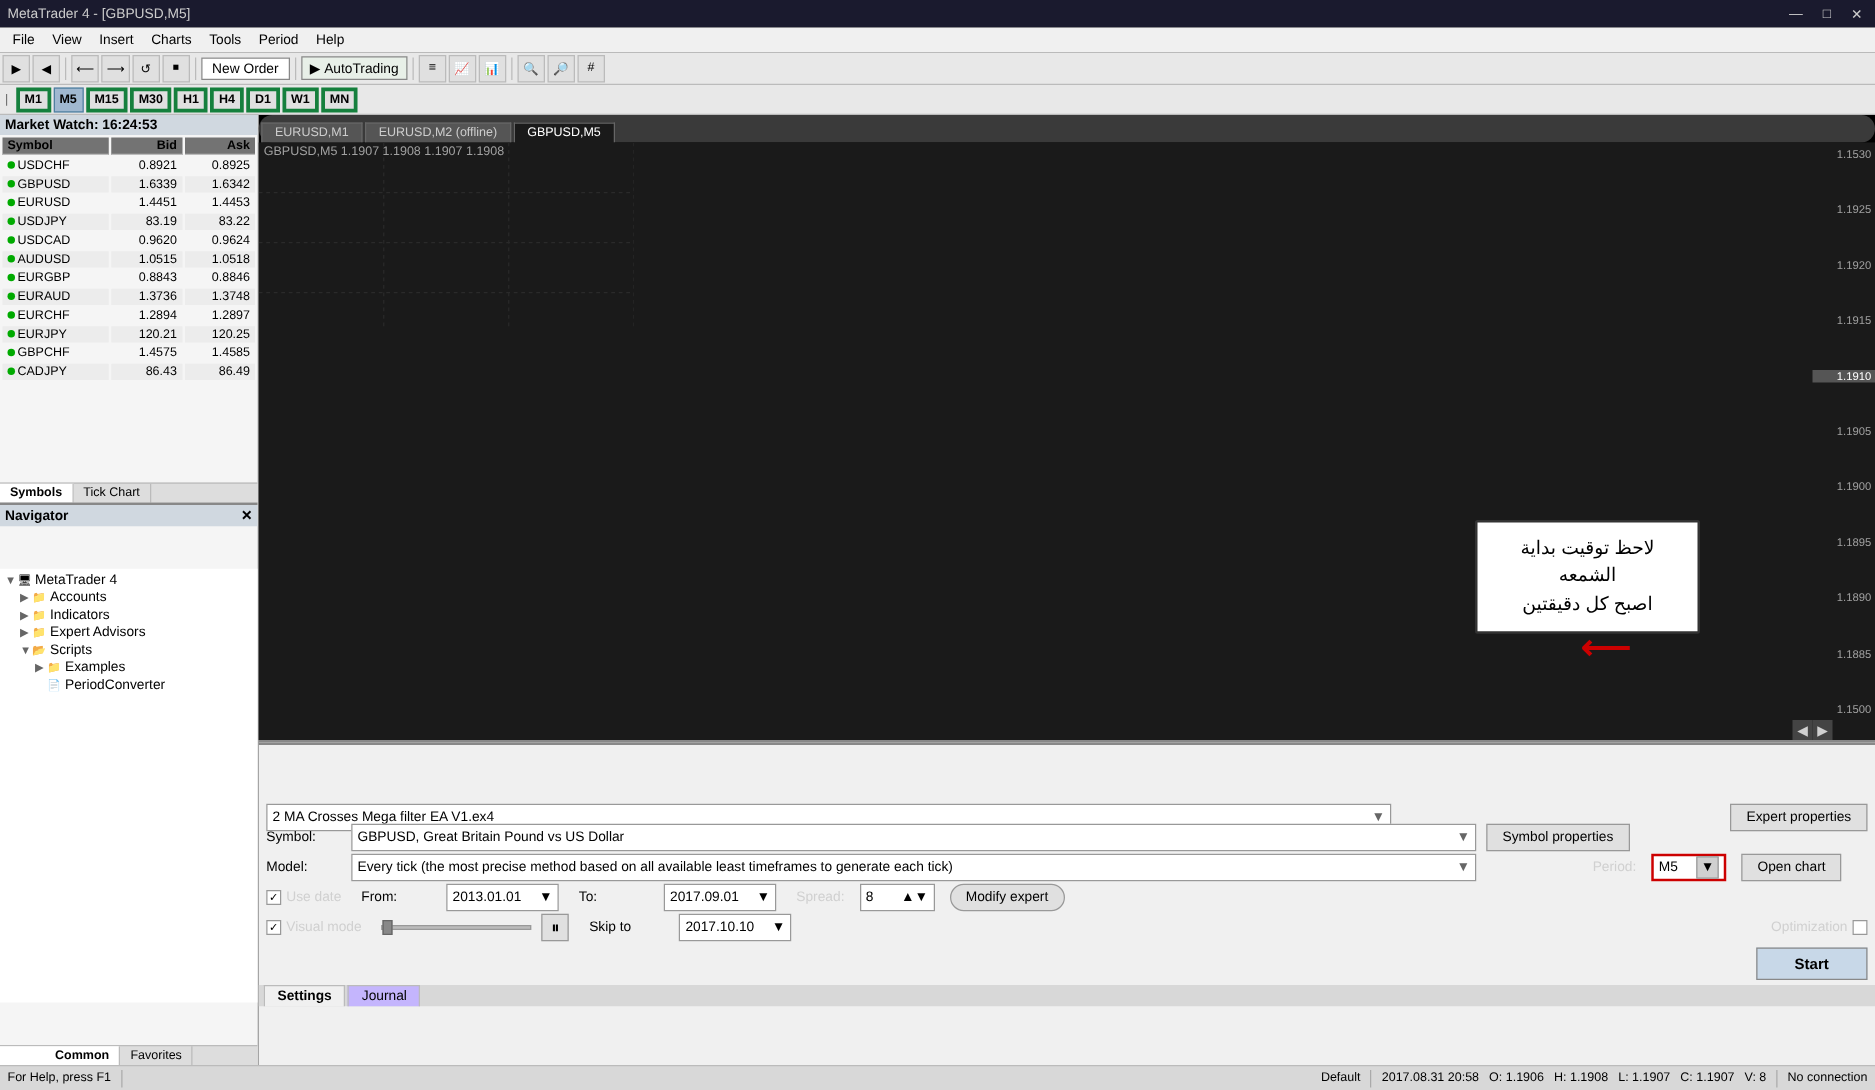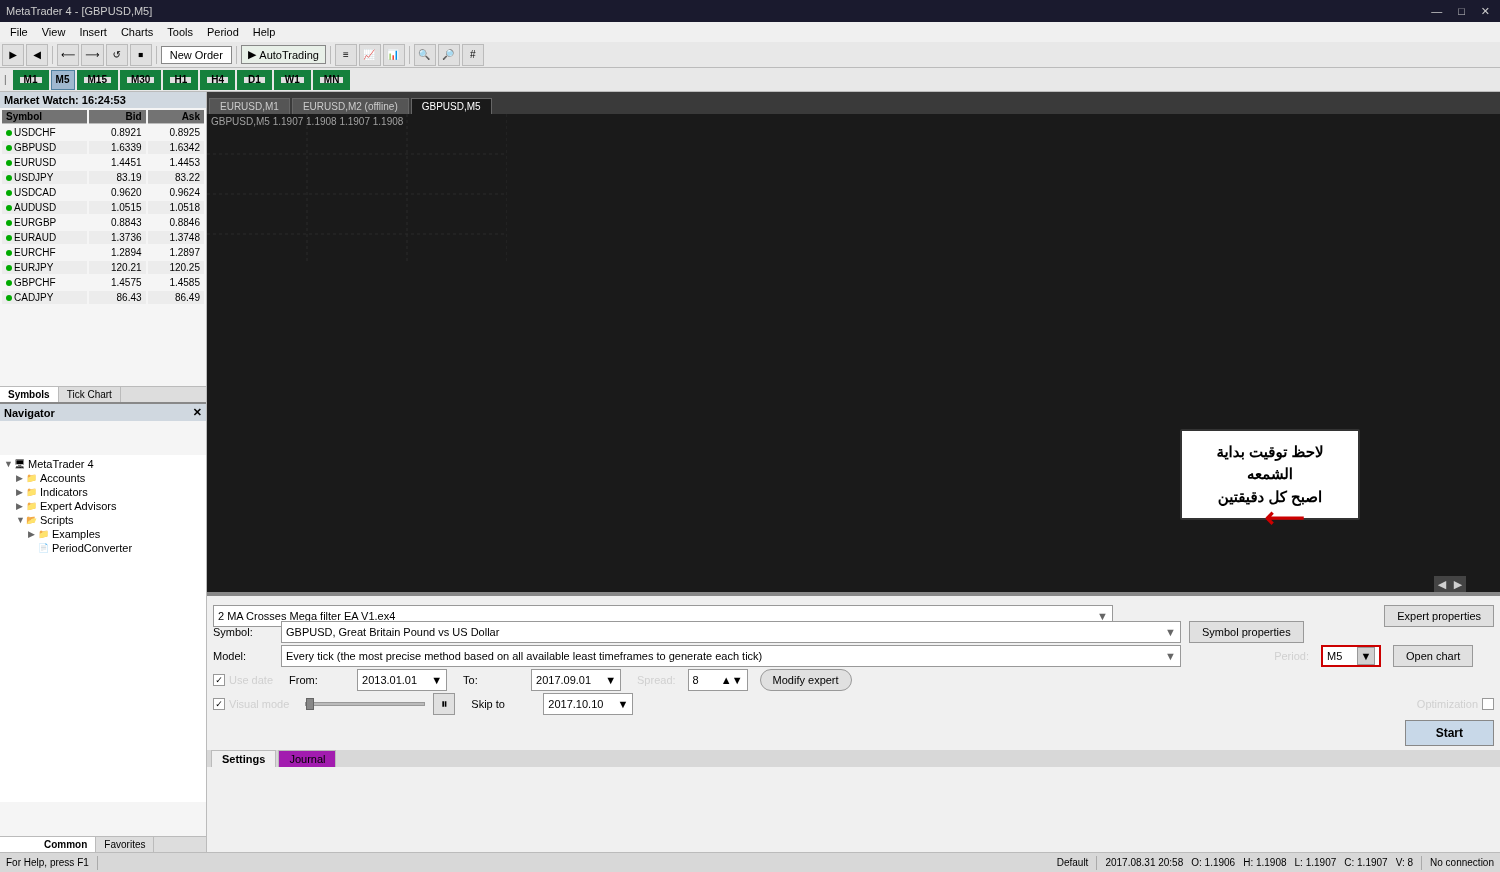--- a/index.html
+++ b/index.html
@@ -16,21 +16,21 @@
 
     
     #toolbar1 { height: 26px; background: #e8e8e8; display: flex; align-items: center; padding: 0 2px; gap: 2px; border-bottom: 1px solid #bbb; }
     .tb-btn { height: 22px; min-width: 22px; background: #e0e0e0; border: 1px solid #bbb; cursor: pointer; display: flex; align-items: center; justify-content: center; font-size: 10px; padding: 0 3px; }
     .tb-separator { width: 1px; height: 18px; background: #bbb; margin: 0 2px; }
     .tb-new-order { background: #fff; border: 1px solid #888; padding: 2px 8px; font-size: 11px; cursor: pointer; }
     .tb-auto { background: #e8f0e8; border: 1px solid #888; padding: 2px 6px; font-size: 11px; cursor: pointer; display: flex; align-items: center; gap: 3px; }
 
     
     #toolbar2 { height: 24px; background: #e8e8e8; display: flex; align-items: center; padding: 0 4px; gap: 2px; border-bottom: 1px solid #bbb; }
-    .tf-btn { height: 20px; min-width: 24px; background: #e0e0e0; border: 7px solid #15803d; cursor: pointer; display: flex; align-items: center; justify-content: center; font-size: 10px; font-weight: bold; padding: 0 4px; }
+    .tf-btn { height: 20px; min-width: 24px; background: #e0e0e0; border: 3px solid #15803d; cursor: pointer; display: flex; align-items: center; justify-content: center; font-size: 10px; font-weight: bold; padding: 0 4px; }
     .tf-btn.active { background: #a0b8d0; border: 1px solid #5080a0; }
 
     
     #main { display: flex; height: calc(872px - 22px - 20px - 26px - 24px - 20px); }
 
     
     #left-panel { width: 207px; display: flex; flex-direction: column; background: #f5f5f5; border-right: 1px solid #bbb; }
     
     #market-watch { flex: 1; display: flex; flex-direction: column; max-height: 310px; }
     #market-watch-header { background: #d0d8e0; padding: 2px 4px; font-weight: bold; font-size: 11px; color: #000; display: flex; justify-content: space-between; }
@@ -53,28 +53,28 @@
     .tree-indent { width: 12px; flex-shrink: 0; }
     .tree-icon { width: 14px; flex-shrink: 0; font-size: 9px; }
     .tree-folder-icon { color: #e8a000; }
     .tree-expand { width: 10px; cursor: pointer; color: #666; font-size: 9px; }
     .nav-common-fav { display: flex; background: #ddd; border-top: 1px solid #bbb; }
     .nav-common-fav .tab { padding: 2px 8px; font-size: 10px; cursor: pointer; border-right: 1px solid #bbb; color: #000; }
     .nav-common-fav .tab.active { background: #fff; font-weight: bold; padding-left: 44px; }
 
     
     #chart-area { flex: 1; display: flex; flex-direction: column; background: #000; position: relative; }
-    #chart-tabs { height: 22px; background: #3a3a3a; display: flex; align-items: flex-end; padding: 0 2px; }
+    #chart-tabs { height: 22px; background: #3a3a3a; display: flex; align-items: flex-end; padding: 0 2px; border-radius: 11px; }
     .chart-tab { padding: 2px 10px; font-size: 10px; cursor: pointer; background: #555; color: #ccc; border: 1px solid #666; border-bottom: none; margin-right: 2px; }
     .chart-tab.active { background: #1a1a1a; color: #fff; }
     #chart-canvas { flex: 1; position: relative; background: #1a1a1a; overflow: hidden; }
     .chart-info { position: absolute; top: 2px; left: 4px; color: #a0a0a0; font-size: 10px; }
 
     
-    #annotation-box { position: absolute; background: #fff; border: 2px solid #333; padding: 10px 16px; border-radius: 2px; text-align: center; color: #000; font-size: 15px; font-weight: bold; right: 140px; bottom: 72px; width: 180px; line-height: 1.5; direction: rtl; }
+    #annotation-box { position: absolute; background: #fff; border: 2px solid #333; padding: 10px 16px; border-radius: 2px; text-align: center; color: #000; font-size: 15px; font-weight: normal; right: 140px; bottom: 85px; width: 180px; line-height: 1.5; direction: rtl; }
     .price-tick { text-align: right; padding-right: 3px; font-size: 9px; color: #a0a0a0; }
     .price-tick.current { color: #fff; background: #555; }
 
     
     #status-bar { height: 20px; background: #d8d8d8; display: flex; align-items: center; padding: 0 6px; font-size: 10px; color: #000; border-top: 1px solid #bbb; gap: 8px; }
     #status-bar .status-sep { width: 1px; height: 14px; background: #aaa; }
     #status-bar .right-info { margin-left: auto; display: flex; gap: 8px; align-items: center; }
 
     
     #bottom-panel { height: 260px; background: #f0f0f0; border-top: 2px solid #888; display: flex; flex-direction: column; }
@@ -88,21 +88,21 @@
     .slider-track { width: 120px; height: 4px; background: #bbb; border: 1px solid #999; display: flex; align-items: center; }
     .slider-thumb { width: 8px; height: 12px; background: #888; border: 1px solid #666; }
     .checkbox { width: 12px; height: 12px; border: 1px solid #999; background: #fff; display: flex; align-items: center; justify-content: center; cursor: pointer; }
     .checkbox.checked::after { content: '✓'; font-size: 9px; color: #000; }
 
     
     #candle-svg { position: absolute; top: 0; left: 0; right: 50px; bottom: 16px; }
 
     
     #bp-tabs-row { display: flex; padding: 0 4px; background: #d8d8d8; }
-    .bp-tab-item { padding: 2px 10px; font-size: 11px; cursor: pointer; border: 1px solid #bbb; border-bottom: none; background: #a21caf; margin-right: 2px; color: #000; }
+    .bp-tab-item { padding: 2px 10px; font-size: 11px; cursor: pointer; border: 1px solid #bbb; border-bottom: none; background: #c4b5fd; margin-right: 2px; color: #000; }
     .bp-tab-item.active { background: #f0f0f0; font-weight: bold; }
   </style>
 </head>
 <body>
 
 <div id="title-bar">
   <span>MetaTrader 4 - [GBPUSD,M5]</span>
   <div class="controls">
     <span>—</span>
     <span>□</span>
@@ -522,36 +522,49 @@
         <text x="465" y="410" fill="#888" font-size="8">31 Aug 19:44</text>
         <text x="575" y="410" fill="#888" font-size="8">31 Aug 20:16</text>
         <rect x="810" y="402" width="90" height="13" fill="#555500"></rect>
         <text x="815" y="410" fill="#ffff00" font-size="8">2017.08.31 20:58</text>
         <text x="920" y="410" fill="#888" font-size="8">31 Aug 21:36</text>
         <text x="1025" y="410" fill="#888" font-size="8">31 Aug 22:08</text>
         <text x="1130" y="410" fill="#888" font-size="8">31 Aug 22:56</text>
         <text x="1215" y="410" fill="#888" font-size="8">31 Aug 23:44</text>
       </svg>
 
+      <div style="position:absolute;right:0;top:0;width:50px;bottom:16px;background:#1a1a1a;display:flex;flex-direction:column;justify-content:space-between;padding:4px 0;">
+        <span class="price-tick">1.1530</span>
+        <span class="price-tick">1.1925</span>
+        <span class="price-tick">1.1920</span>
+        <span class="price-tick">1.1915</span>
+        <span class="price-tick current">1.1910</span>
+        <span class="price-tick">1.1905</span>
+        <span class="price-tick">1.1900</span>
+        <span class="price-tick">1.1895</span>
+        <span class="price-tick">1.1890</span>
+        <span class="price-tick">1.1885</span>
+        <span class="price-tick">1.1500</span>
+      </div>
 
       <div id="annotation-box">
         <span>لاحظ توقيت بداية الشمعه</span><br>
         <span>اصبح كل دقيقتين</span>
       </div>
 
       <div style="position:absolute;bottom:58px;right:195px;color:#cc0000;font-size:28px;font-weight:bold;">⟵</div>
 
       <div style="position:absolute;right:50px;bottom:0;width:16px;height:16px;background:#444;display:flex;align-items:center;justify-content:center;cursor:pointer;">◀</div>
       <div style="position:absolute;right:34px;bottom:0;width:16px;height:16px;background:#444;display:flex;align-items:center;justify-content:center;cursor:pointer;">▶</div>
     </div>
 
     <div id="bottom-panel">
       <div style="height:2px;background:#888;"></div>
 
-      <div class="st-row" style="padding:16px 6px 0;">
+      <div class="st-row" style="padding:16px 6px 0;margin-top:38px;">
         <div class="st-dropdown" style="flex:1;max-width:900px;">
           <span>2 MA Crosses Mega filter EA V1.ex4</span>
           <span class="dd-arrow">▼</span>
         </div>
         <div class="right-btns" style="display:flex;flex-direction:column;gap:2px;">
           <button class="right-btn">Expert properties</button>
         </div>
       </div>
 
       <div class="st-row" style="padding:2px 6px;">

